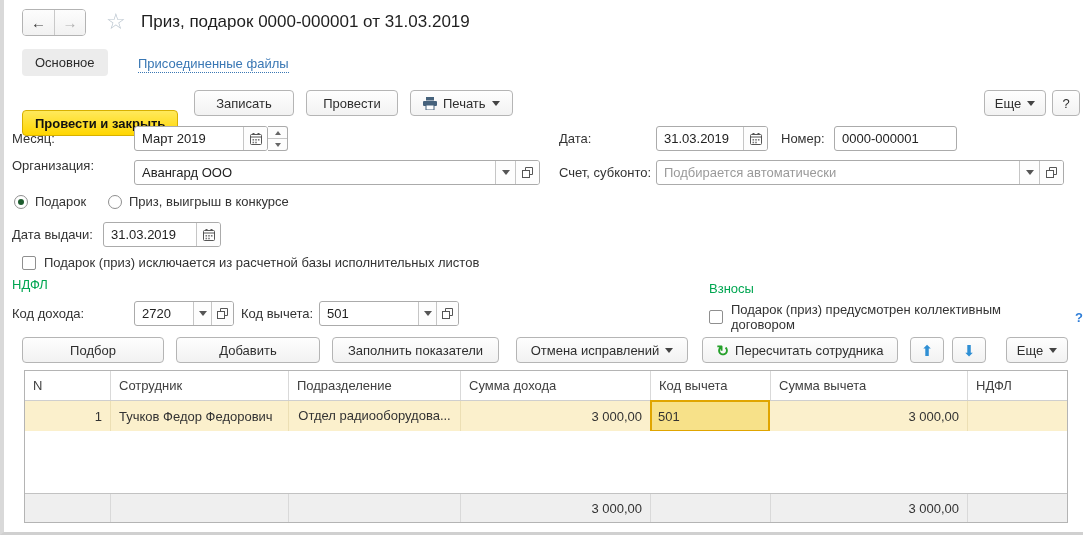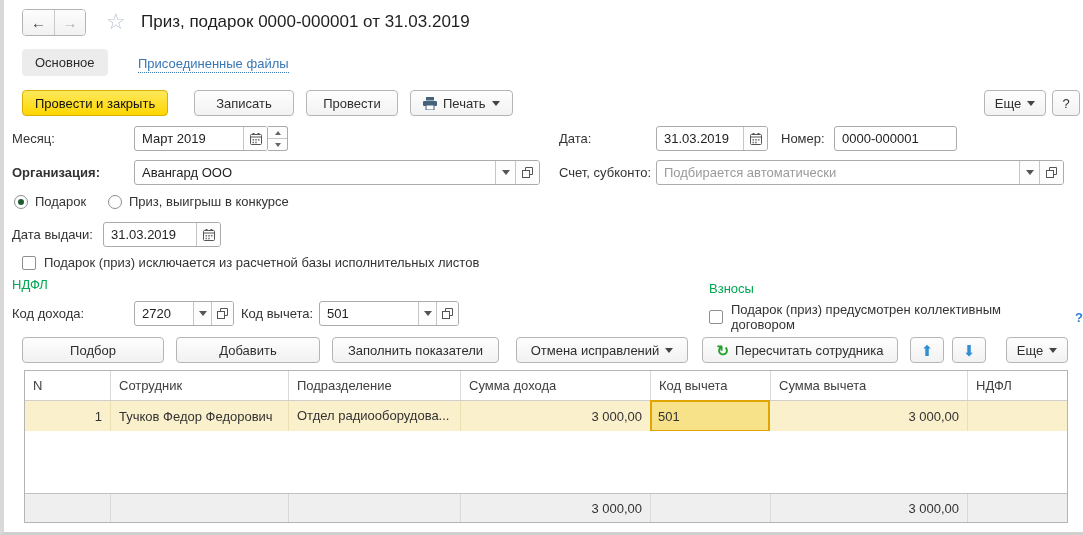--- a/index.html
+++ b/index.html
@@ -18,21 +18,21 @@
   .title { font-size:17px; color:#1f1f1f; white-space:nowrap; }
 
   
   .tab-active { background:#ececec; border-radius:4px; padding:6px 13px; color:#2b2b2b; }
   .tab-link { color:#3977b4; text-decoration:none; border-bottom:1px dotted #3977b4; padding-bottom:1px;text-align:center; }
 
   
   .btn { display:inline-flex; align-items:center; justify-content:center; gap:6px; height:26px; padding:0 12px;
          background:linear-gradient(#fefefe,#f2f2f2); border:1px solid #b5b5b5; border-radius:4px; color:#2e2e2e;
          font-size:13px; cursor:pointer; white-space:nowrap; }
-  .btn-primary { background:linear-gradient(#ffe95c,#ffd600); border:1px solid #d7b000; font-weight:normal; color:#111; }
+  .btn-primary { background:linear-gradient(#ffe95c,#ffd600); border:1px solid #d7b000; font-weight:bold; color:#111;margin-top:20px; }
   .caret { width:0; height:0; border-left:4px solid transparent; border-right:4px solid transparent; border-top:5px solid #444; display:inline-block; }
 
   
   .lbl { color:#333; white-space:nowrap; }
   .fgroup { display:inline-flex; align-items:stretch; height:25px; border:1px solid #ababab; border-radius:3px; background:#fff; overflow:hidden; }
   .fgroup input { border:none; outline:none; font:13px "Liberation Sans",sans-serif; color:#222; padding:0 7px; background:transparent; width:100%; }
   .fgroup input::placeholder { color:#9a9a9a; opacity:1; }
   .fbtn { display:flex; align-items:center; justify-content:center; width:24px; border-left:1px solid #c6c6c6; background:#fdfdfd; cursor:pointer; flex:none; }
   .fbtn .caret { border-top-color:#555; }
   .spinner { display:inline-flex; flex-direction:column; width:20px; height:25px; border:1px solid #ababab; border-left:none; border-radius:0 3px 3px 0; background:#fdfdfd; }
@@ -52,21 +52,21 @@
 
   
   .tbl { position:absolute; left:20px; top:370px; width:1044px; height:153px; border:1px solid #b4b4b4; background:#fff; display:flex; flex-direction:column; }
   .trow { display:flex; align-items:stretch; flex:none; }
   .thead { height:30px; background:#fff; border-bottom:1px solid #cfcfcf; color:#3f3f3f; }
   .tdata { height:30px; background:#fbf0cc; }
   .tbody-empty { flex:1; background:#fff; }
   .tfoot { height:29px; background:#efefef; border-top:1px solid #c2c2c2; }
   .cell { padding:0 8px; display:flex; align-items:center; overflow:hidden; white-space:nowrap; }
   .cell + .cell { border-left:1px solid #d9d9d9; }
-  .tdata .cell + .cell { border-left:1px solid #ecdfb4; }
+  .tdata .cell + .cell { border-left:1px solid #ecdfb4;text-align:center; }
   .c-n { width:85px; flex:none; justify-content:flex-end; }
   .c-emp { width:178px; flex:none; }
   .c-dep { width:172px; flex:none; text-overflow:ellipsis; display:block; line-height:30px; }
   .c-inc { width:190px; flex:none; justify-content:flex-end; }
   .c-code { width:120px; flex:none; }
   .c-ded { width:197px; flex:none; justify-content:flex-end; }
   .c-ndfl { flex:1; }
   .active-cell { background:#f7e189; border:2px solid #e0a500; margin:-1px 0; padding:0 6px; width:120px; flex:none; display:flex; align-items:center; }
 
   .icon-svg { display:block; }
@@ -151,21 +151,21 @@
           <rect x="2.5" y="8.7" width="1.6" height="1.6" fill="#777"></rect>
           <rect x="5.2" y="8.7" width="1.6" height="1.6" fill="#777"></rect>
         </svg>
     </div>
   </div>
   <div class="abs lbl" style="left:777px;top:131px;">Номер:</div>
   <div class="abs fgroup" style="left:830px;top:126px;width:123px;">
     <input value="0000-000001" style="">
   </div>
 
-  <div class="abs lbl" style="left:8px;top:165px;font-weight:bold;">Организация:</div>
+  <div class="abs lbl" style="left:8px;top:158px;">Организация:</div>
   <div class="abs fgroup" style="left:130px;top:160px;width:406px;">
     <input value="Авангард ООО" style="">
     <div class="fbtn" style="width:20px;">
         <span class="caret"></span>
       </div>
     <div class="fbtn">
       <svg class="icon-svg" width="11" height="11" viewBox="0 0 11 11">
           <rect x="0.5" y="3.5" width="7" height="7" fill="#fff" stroke="#555"></rect>
           <path d="M3.5 3.5 V0.5 H10.5 V7.5 H7.5" fill="none" stroke="#555"></path>
         </svg>

